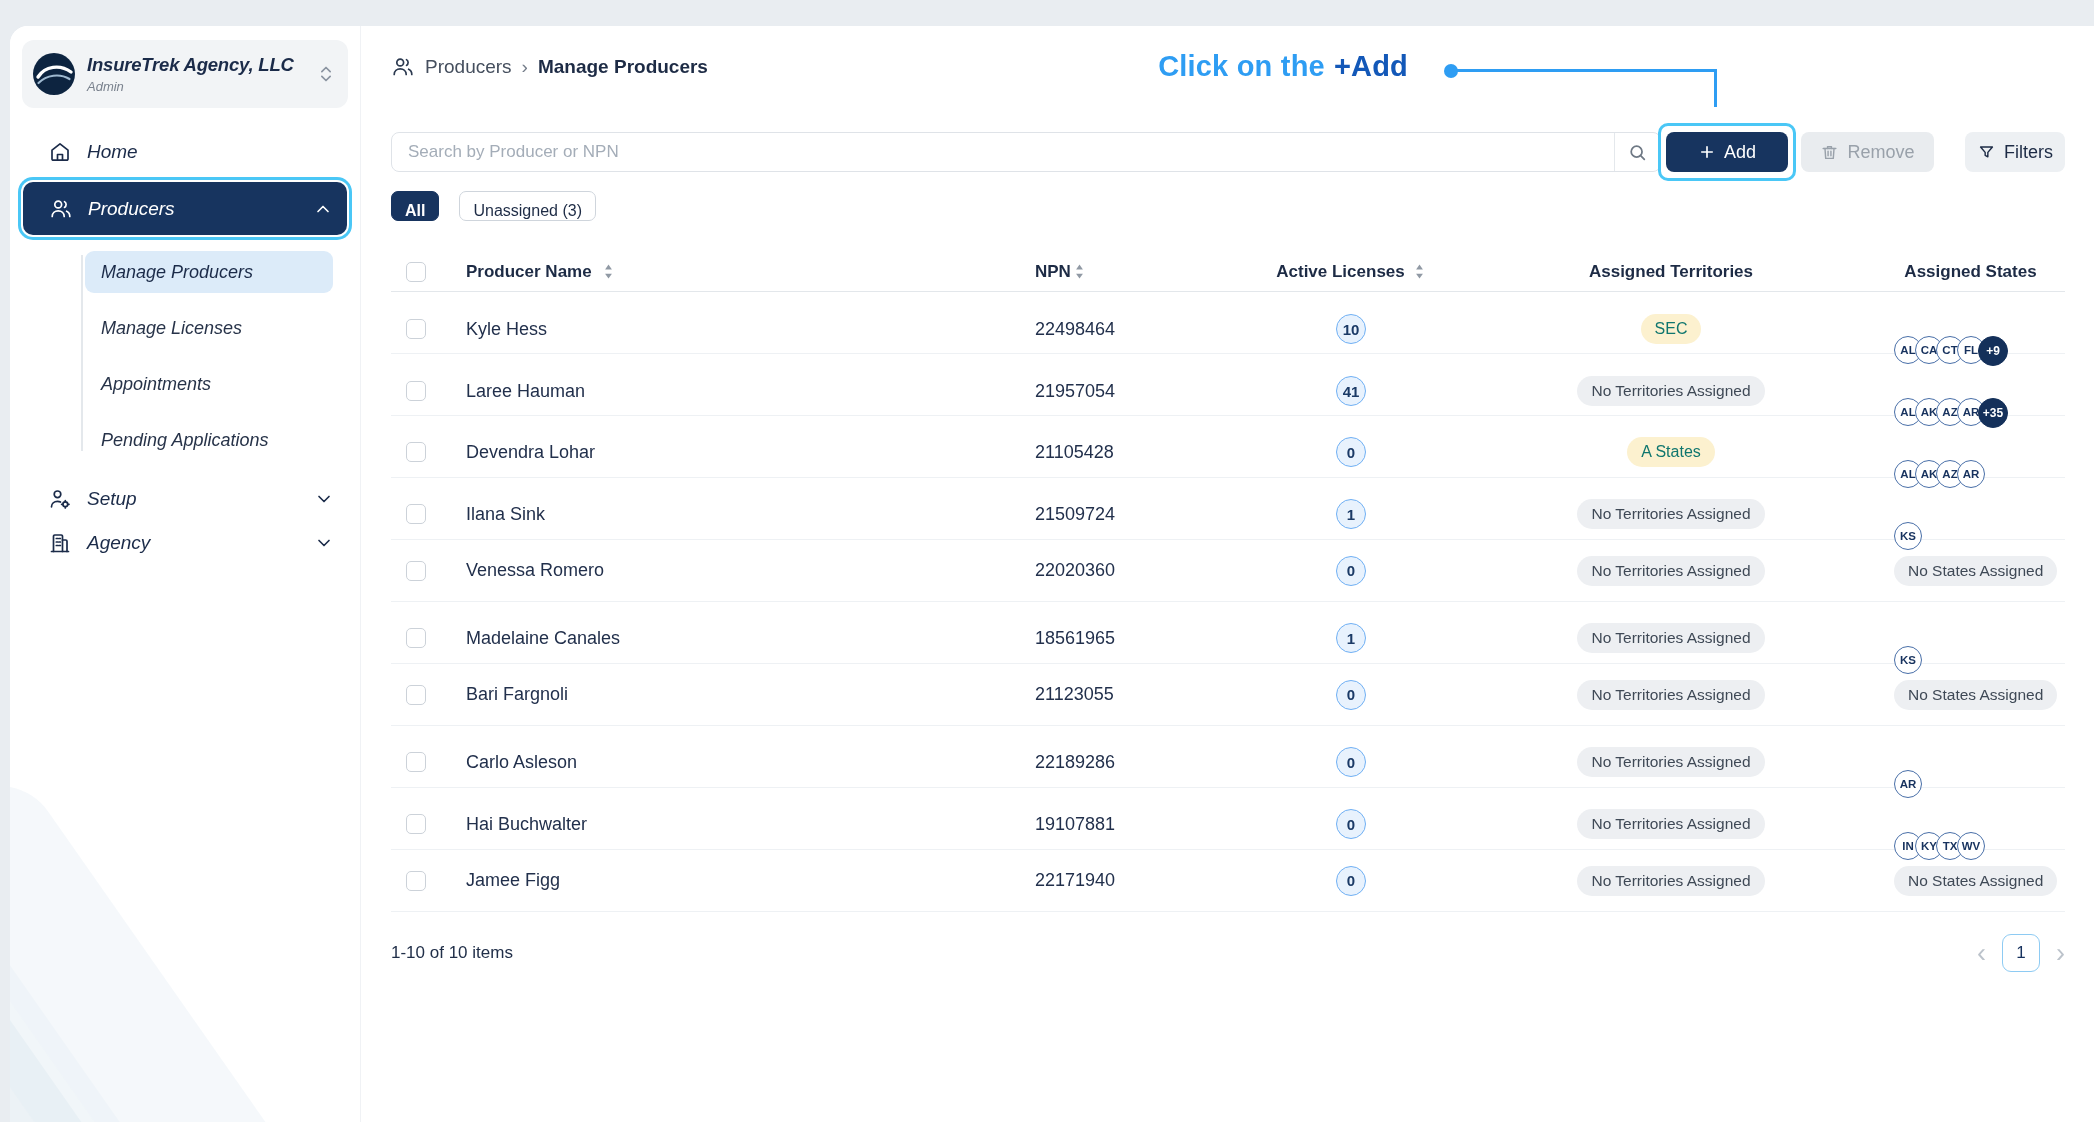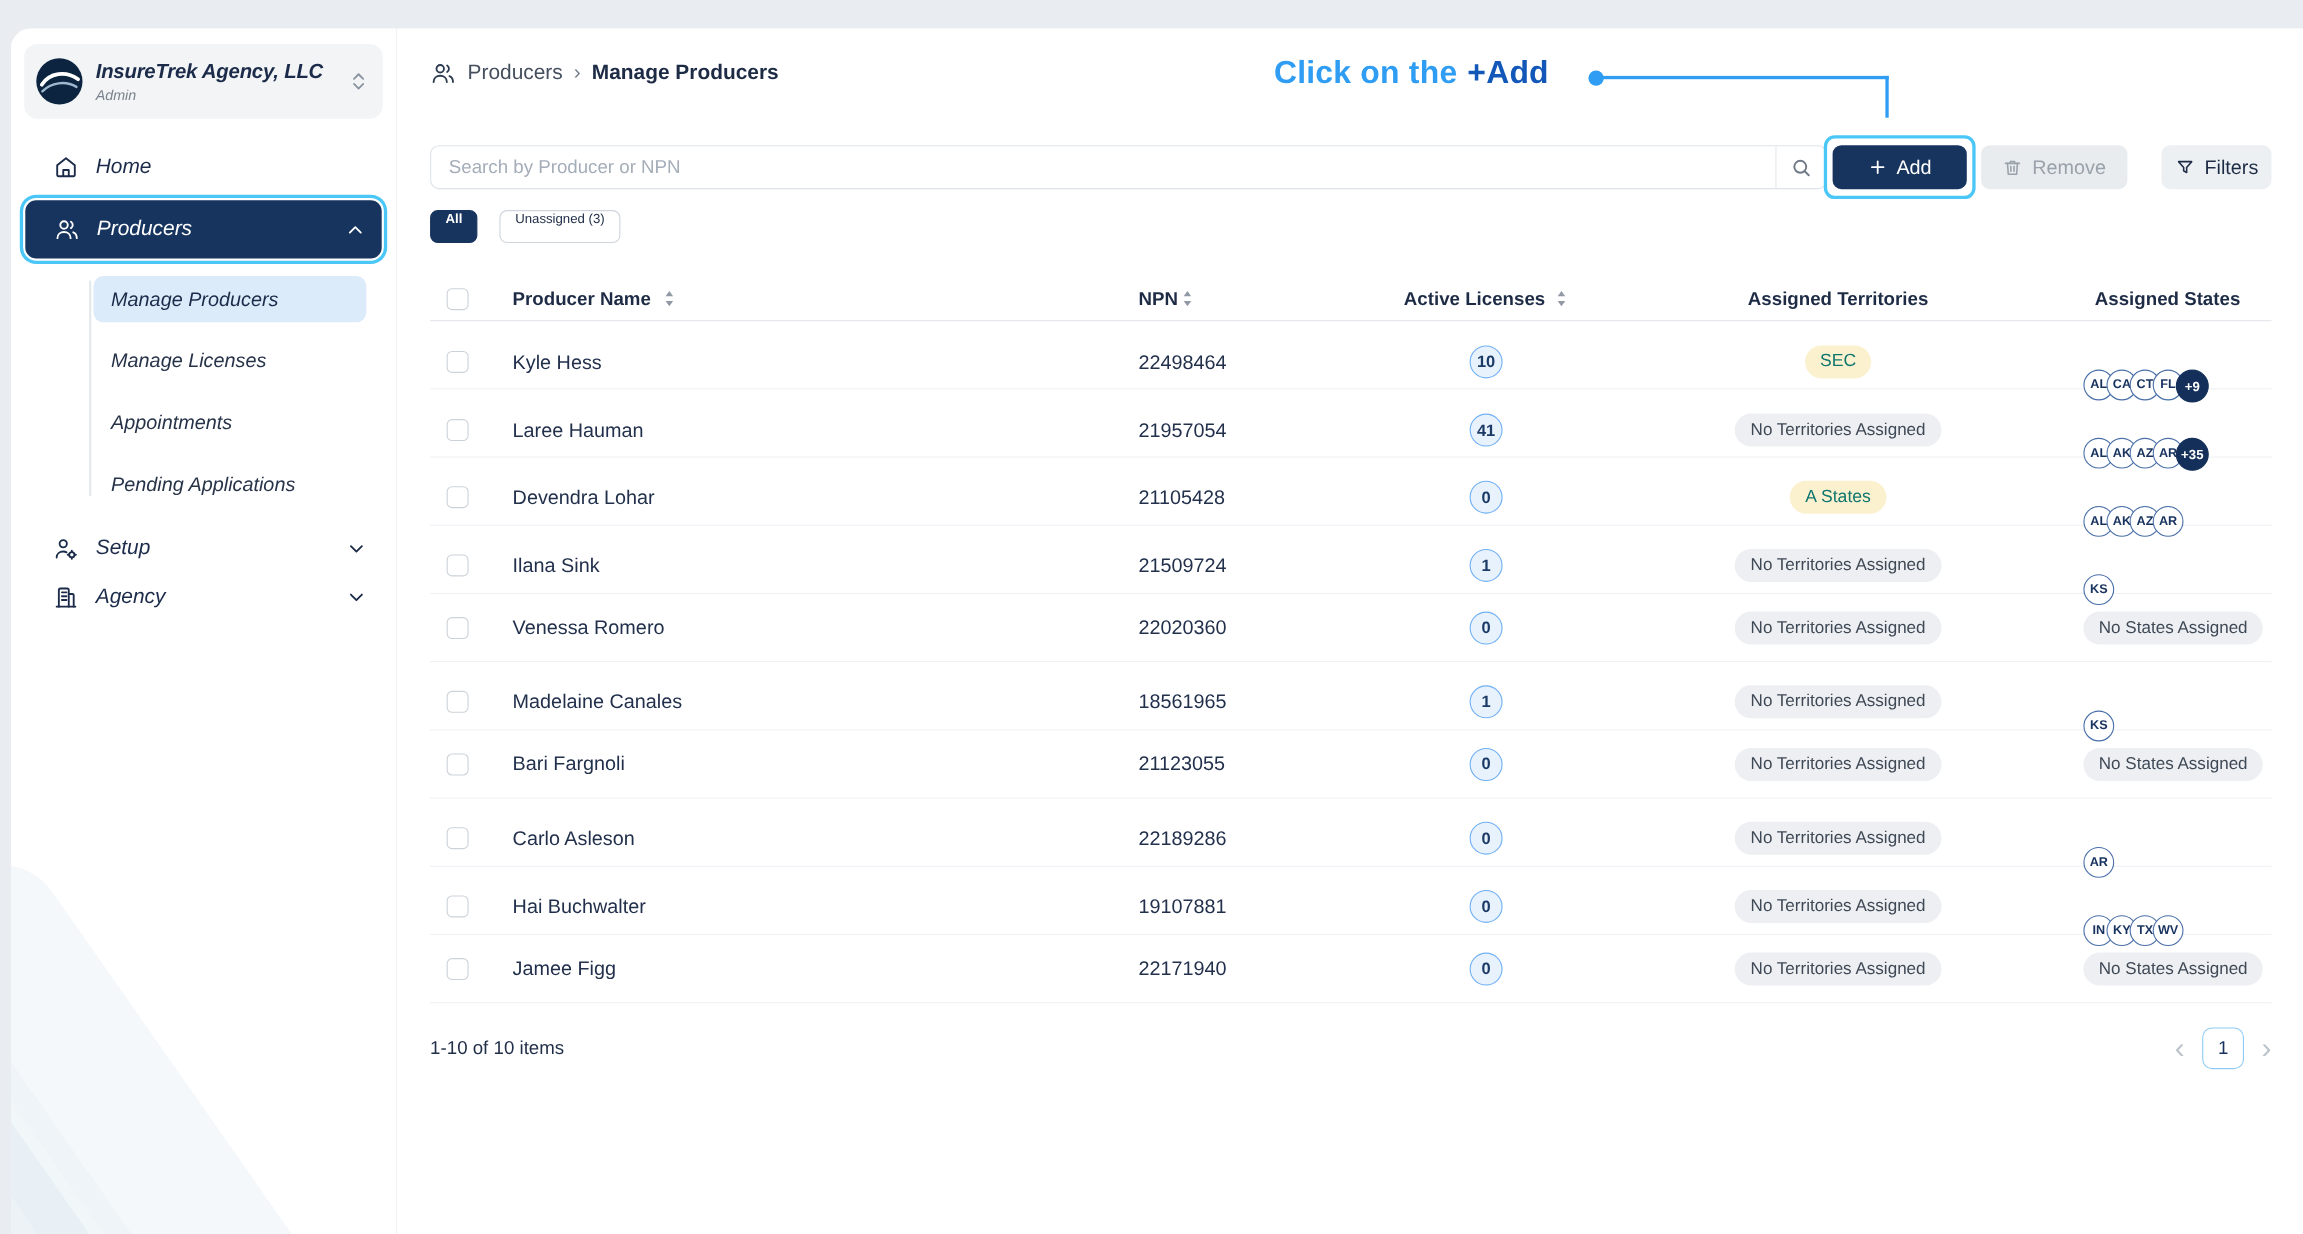--- a/index.html
+++ b/index.html
@@ -98,22 +98,22 @@
     position: absolute; left: -8px; right: -8px; top: -9px; bottom: -9px;
     border: 3px solid #4ac7f6; border-radius: 10px; pointer-events: none;
   }
   .btn-remove { width: 133px; background: #e9ecef; color: #99a1aa; margin-right: 31px; }
   .btn-remove svg { width: 19px; height: 19px; color: #99a1aa; }
   .btn-filters { width: 100px; background: #edf0f3; color: #1d2b45; }
   .btn-filters svg { width: 19px; height: 19px; color: #1d2b45; }
 
   .tabs { margin-top: 19px; display: flex; gap: 20px; }
   .tab {
-    height: 30px; padding: 0 13px; border-radius: 7px; display: flex; align-items: flex-start;
-    font-size: 12px; border: 1.5px solid #cfd5dc; color: #1d2b45; background: #fff; cursor: pointer;
+    height: 30px; padding: 0 13px; border-radius: 7px; display: flex; align-items: flex-end;
+    font-size: 16px; border: 1.5px solid #cfd5dc; color: #1d2b45; background: #fff; cursor: pointer;
   }
   .tab.active { background: #17345f; border-color: #17345f; color: #fff; font-weight: 600; }
 
   
   .table { margin-top: 31px; }
   .thead, .trow { display: grid; grid-template-columns: 50px 575px 220px 230px 410px 1fr; align-items: center; }
   .thead { height: 40px; border-bottom: 1px solid #e3e7eb; font-size: 17px; font-weight: 600; color: #1d2b45; }
   .trow { height: 62px; border-bottom: 1px solid #eef1f4; font-size: 18px; color: #22304c; }
   .cell, .th { min-width: 0; }
   .c1 { display: flex; justify-content: center; }

